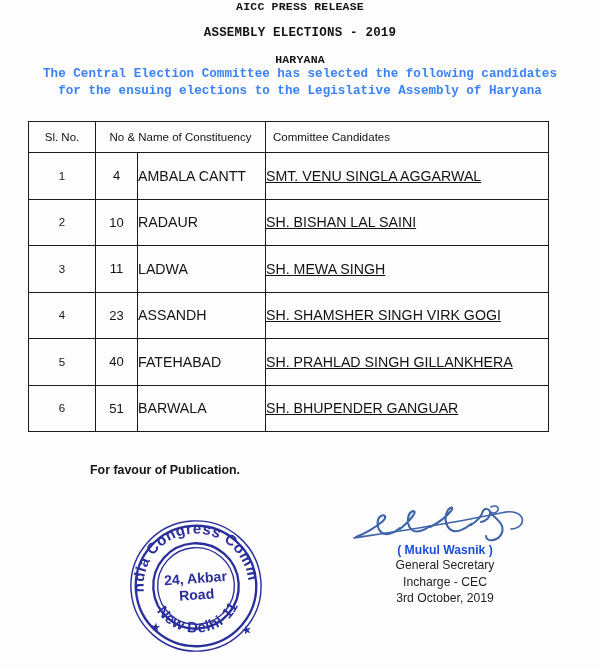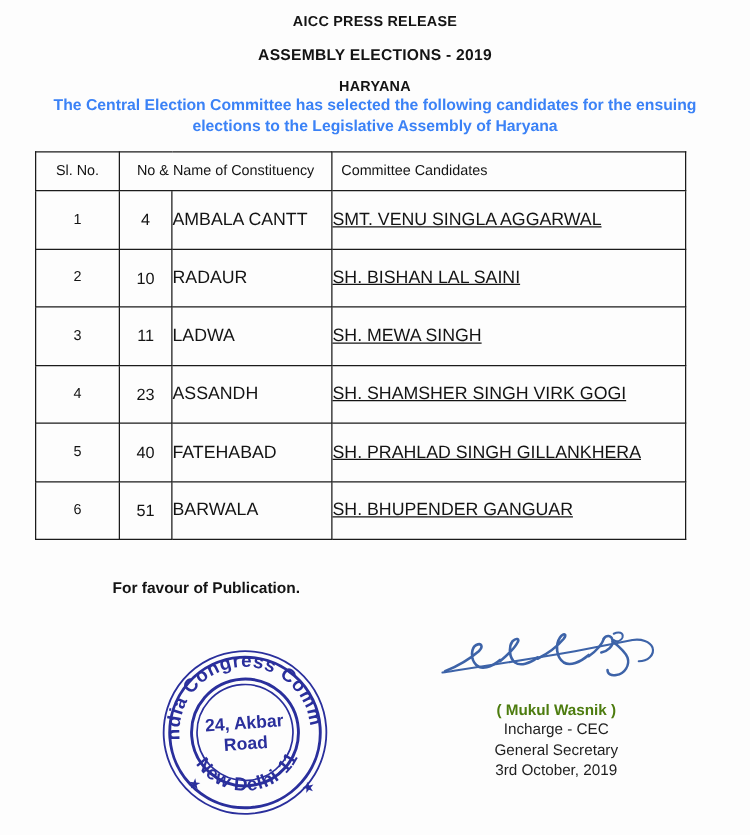--- a/index.html
+++ b/index.html
@@ -17,22 +17,22 @@
   }
 
   .page {
     position: relative;
     width: 600px;
     height: 668px;
   }
 
   
   .heading-block {
-    padding-top: 12px;
     text-align: center;
+    font-family: Liberation Mono, monospace;
   }
   .title-line {
     font-weight: bold;
     letter-spacing: 0.2px;
     color: #141414;
   }
   .title-1 { font-size: 11.5px; margin-bottom: 13px; }
   .title-2 { font-size: 12.5px; margin-bottom: 13px; }
   .title-3 { font-size: 11.5px; }
 
@@ -102,22 +102,22 @@
     width: 200px;
     text-align: center;
   }
   .signature-svg {
     display: block;
     margin: 0 auto -6px auto;
   }
   .sign-name {
     font-size: 12.2px;
     font-weight: bold;
-    color: #4d7c0f;
-    margin-top: 18px;
+    color: #1d4ed8;
+    margin-top: 0;
   }
   .sign-line {
     font-size: 12.2px;
     color: #1f1f1f;
     line-height: 16.5px;
   }
 
   
   .stamp {
     position: absolute;
@@ -206,22 +206,22 @@
         <path d="M80 24 C 88 20, 96 14, 101 8 C 104 4, 101 3, 98 7 C 94 13, 95 23, 101 27 C 106 30, 114 27, 121 21" stroke-width="2.1"></path>
         <path d="M121 22 C 127 18, 132 12, 133 8" stroke-width="2"></path>
         <path d="M133 8 C 135 5, 139 5, 140 9 C 141 14, 136 18, 131 19" stroke-width="2"></path>
         <path d="M140 10 C 145 14, 150 18, 152 23 C 154 29, 150 36, 143 37 C 139 38, 136 36, 136 33" stroke-width="2"></path>
         <path d="M141 4 C 145 2, 149 3, 148 7 C 147 10, 143 11, 141 9" stroke-width="1.6"></path>
         <path d="M4 35 C 30 31, 70 25, 110 18 C 130 14, 146 11, 156 9" stroke-width="1.7"></path>
         <path d="M156 9 C 163 8, 170 10, 172 15 C 174 21, 168 26, 161 26" stroke-width="1.7"></path>
       </g>
     </svg>
     <div class="sign-name">( Mukul Wasnik )</div>
+    <div class="sign-line">General Secretary</div>
     <div class="sign-line">Incharge - CEC</div>
-    <div class="sign-line">General Secretary</div>
     <div class="sign-line">3rd October, 2019</div>
   </div>
 
   <svg class="stamp" viewBox="0 0 140 140">
     <defs>
       <path id="arcTop" d="M 16,70 A 54,54 0 0 1 124,70"></path>
       <path id="arcBottom" d="M 22,70 A 48,48 0 0 0 118,70"></path>
     </defs>
     <g fill="none" stroke="#2a2f9c">
       <circle cx="70" cy="70" r="67" stroke-width="1.5"></circle>

